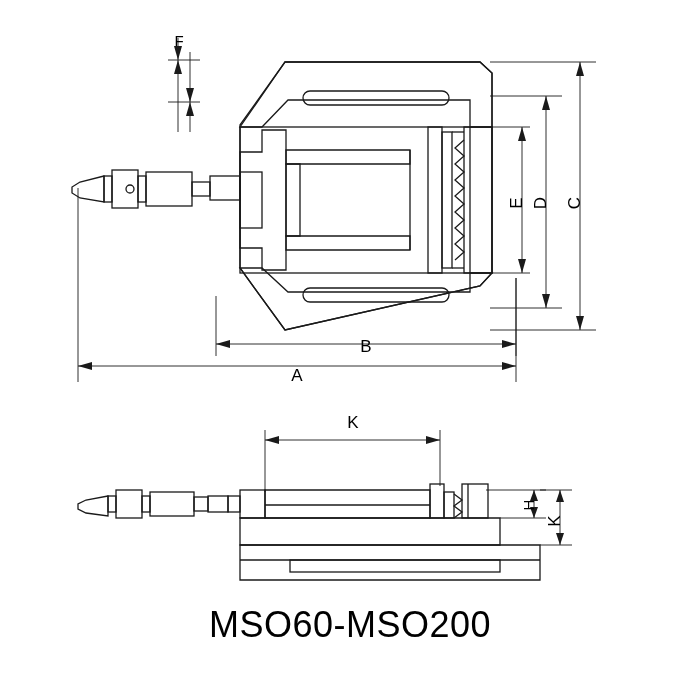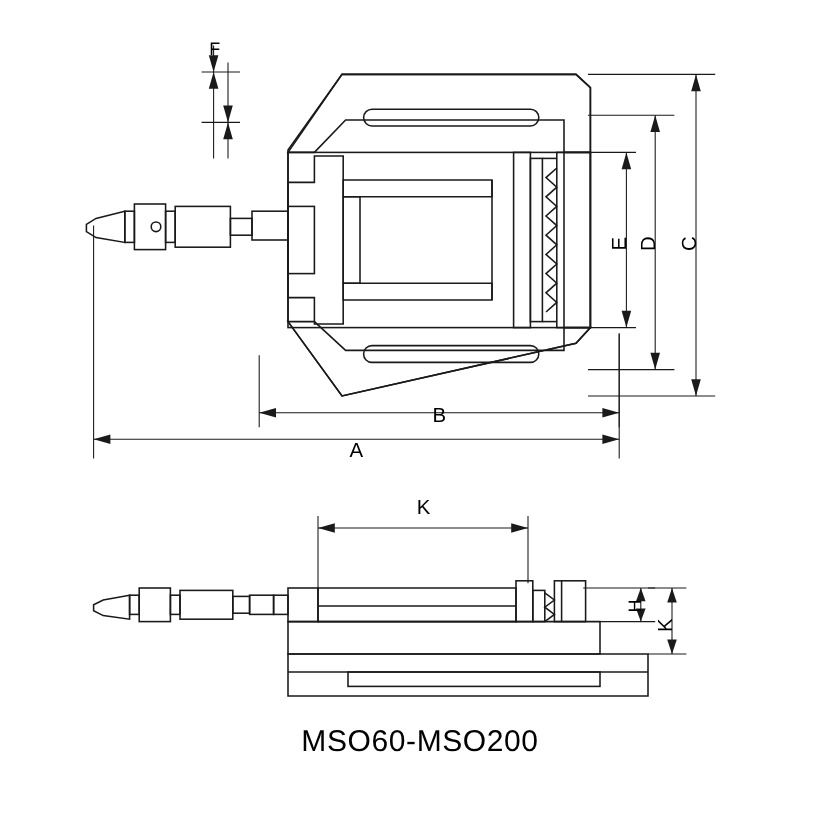--- a/index.html
+++ b/index.html
@@ -23,21 +23,21 @@
     position: absolute;
     left: 0;
     top: 0;
   }
   .caption {
     position: absolute;
     left: 0;
     top: 604px;
     width: 700px;
     text-align: center;
-    font-size: 25px;
+    font-size: 36px;
     letter-spacing: 0.5px;
     color: #000000;
     font-family: "Liberation Sans", sans-serif;
     white-space: nowrap;
   }
 </style>
 </head>
 <body>
 
 <div id="stage">

